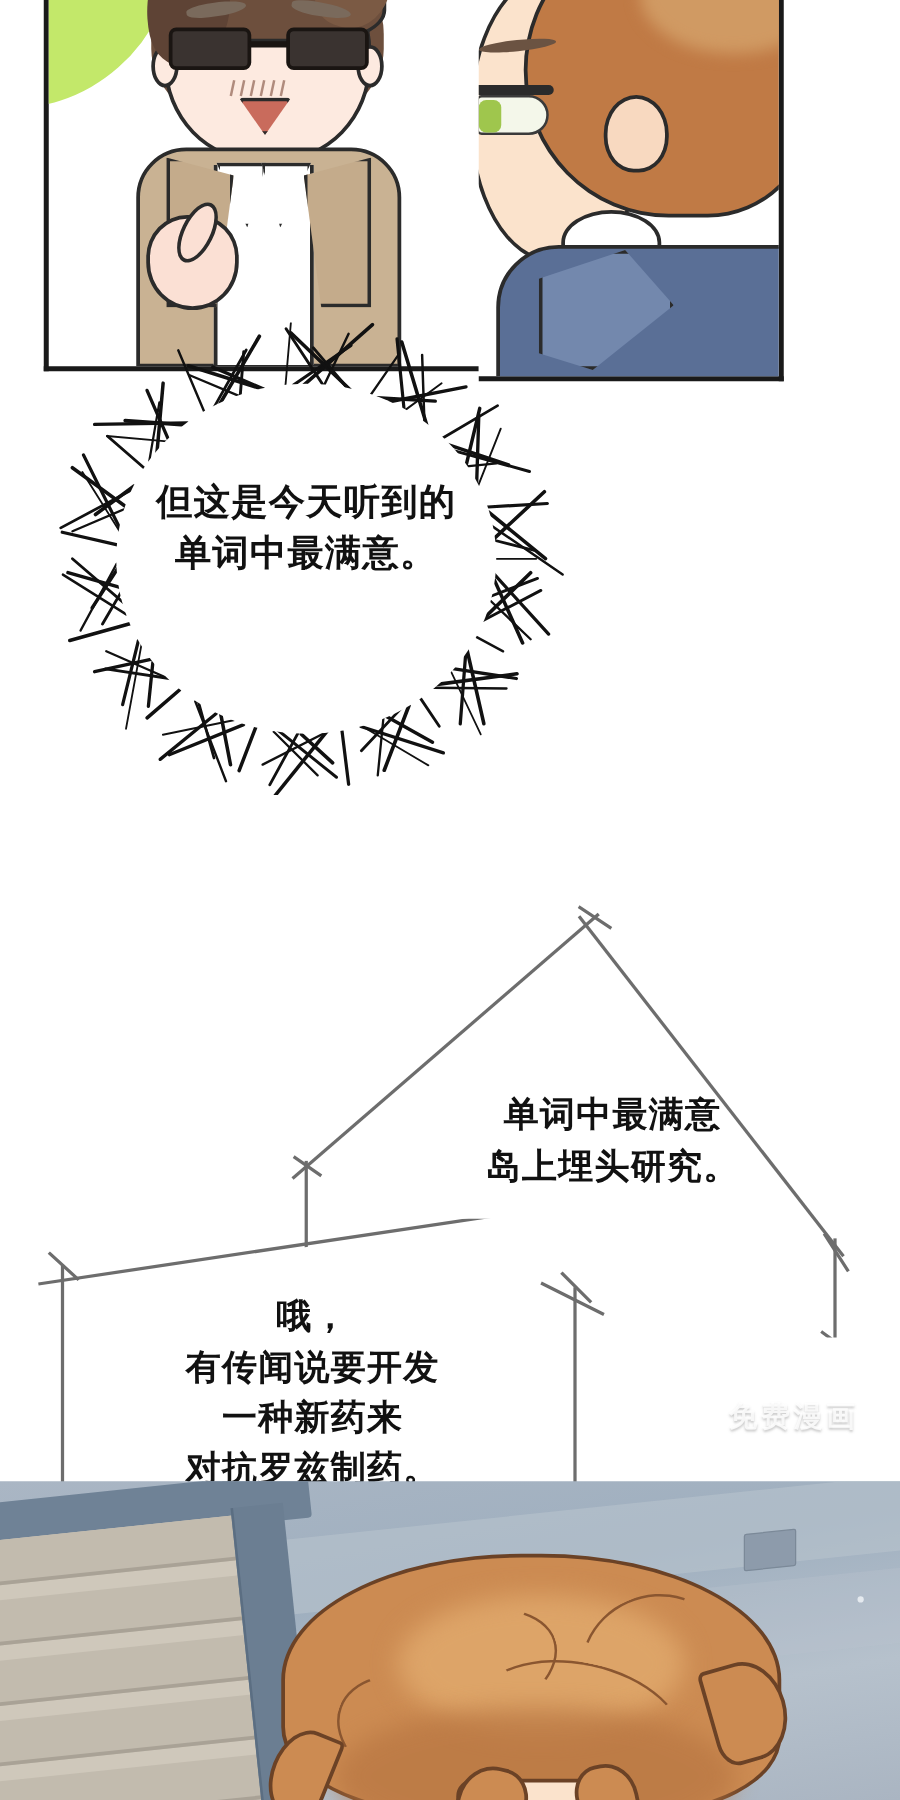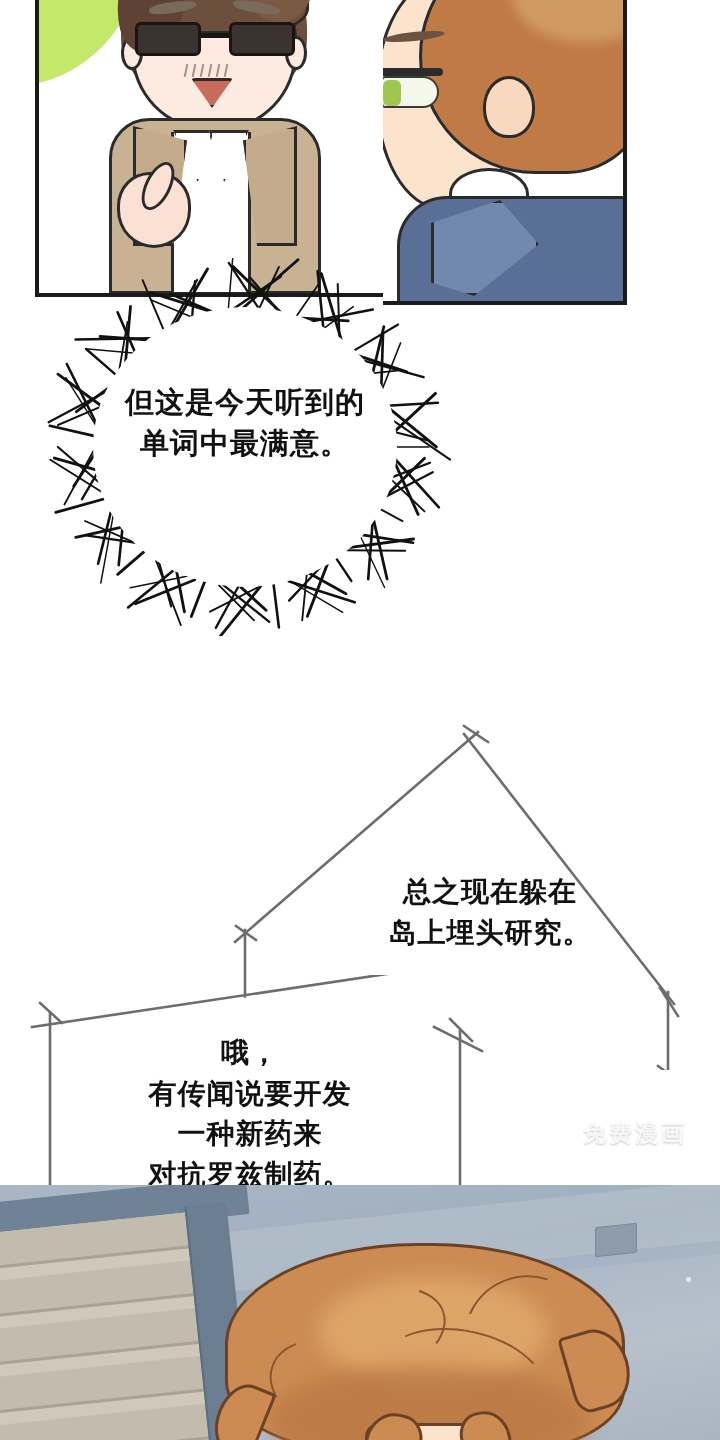--- a/index.html
+++ b/index.html
@@ -529,21 +529,21 @@
         <line x1="212" y1="302" x2="42" y2="322"></line>
 
         <line x1="424" y1="6" x2="448" y2="22"></line>
         <line x1="620" y1="268" x2="638" y2="296"></line>
         <line x1="618" y1="346" x2="640" y2="362"></line>
         <line x1="196" y1="206" x2="216" y2="220"></line>
         <line x1="36" y1="308" x2="58" y2="330"></line>
         <line x1="424" y1="364" x2="444" y2="380"></line>
       </g>
     </svg>
-    <div class="hex1-text">总之现在躲在
+    <div class="hex1-text">单词中最满意
 岛上埋头研究。</div>
   </div>
 
   <div id="hex2">
     <svg viewBox="0 0 470 330" preserveAspectRatio="none" aria-hidden="true">
       <polygon points="20,50 395,0 440,60 440,235 225,318 30,232" fill="#ffffff" stroke="none"></polygon>
       <g stroke="#6d6d6d" stroke-width="2.6" fill="none" stroke-linecap="square">
 
         <line x1="12" y1="52" x2="400" y2="-6"></line>
 

